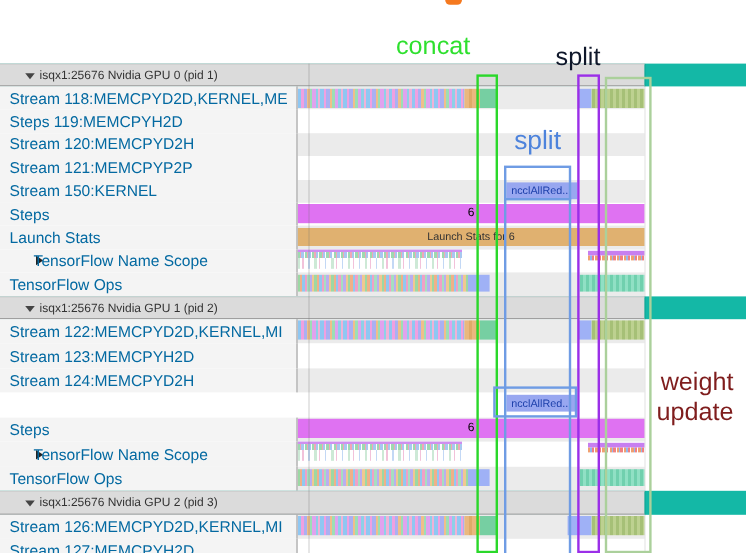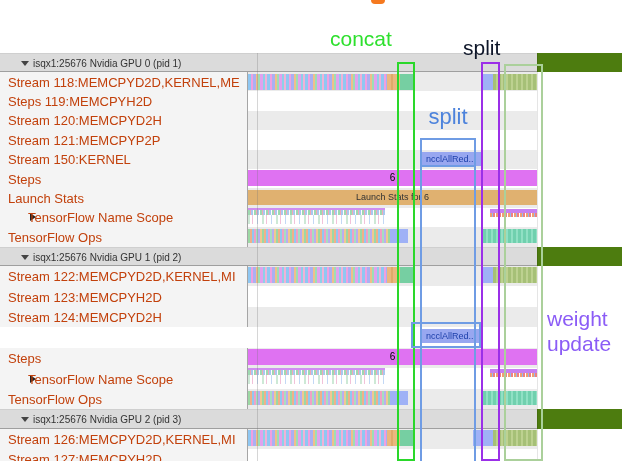--- a/index.html
+++ b/index.html
@@ -3,35 +3,35 @@
 <meta charset="utf-8">
 <style>
   * { box-sizing: border-box; margin: 0; padding: 0; }
   body { background:#fff; }
   #app { position:relative; width:622px; height:461px; background:#fff; overflow:hidden;
          font-family:"Liberation Sans", sans-serif; }
 
   .tracks { position:absolute; top:53px; left:0; width:622px; }
 
   
-  .ghdr { position:relative; height:19px; background:#4d7c0f; }
+  .ghdr { position:relative; height:19px; background:#14b8a6; }
   .g1 .ghdr { height:19.4px; } .g2 .ghdr { height:19.5px; }
   .ghdr-band { position:absolute; left:0; top:0; width:537px; height:100%;
                background:#dbdbdb; border-top:1px solid #cfcfcf; border-bottom:1px solid #9f9f9f; }
   .ghdr-tri { position:absolute; left:21px; top:7px; width:0; height:0;
               border-left:4px solid transparent; border-right:4px solid transparent; border-top:5px solid #444; }
   .ghdr-label { position:absolute; left:33px; top:0; line-height:19px; font-size:10px; color:#333; white-space:nowrap; }
 
   
   .row { position:relative; }
   .g0 .row { height:19.4px; } .g1 .row { height:20.5px; } .g2 .row { height:20px; }
   .lbl { position:absolute; left:0; top:0; width:248px; height:100%; background:#f4f4f4;
          border-right:1px solid #a5a5a5; overflow:hidden; }
   .lbl .txt { position:absolute; left:8px; top:50%; transform:translateY(-50%);
-              font-size:13px; color:#c2410c; white-space:nowrap; }
+              font-size:13px; color:#0369a1; white-space:nowrap; }
   .lbl.indent .txt { left:28px; }
   .ns-tri { position:absolute; left:30px; top:50%; transform:translateY(-50%); width:0; height:0;
             border-top:4px solid transparent; border-bottom:4px solid transparent; border-left:6px solid #222; }
   .tl { position:absolute; left:248px; top:0; width:289px; height:100%; }
   .tl.alt { background:#ebebeb; }
 
   
   .bar { position:absolute; }
   .seg-multi { top:1.5px; left:248px; width:139px; height:16px;
     background:repeating-linear-gradient(90deg,#8fc7f2 0 3px,#f0a0e0 3px 5px,#aab0f2 5px 8px,
@@ -73,25 +73,25 @@
   .ov { position:absolute; z-index:5; }
   .gridline { left:257px; top:53px; width:1px; height:408px; background:rgba(120,120,120,.3); z-index:3; }
   .edge-line { left:537px; top:53px; width:1px; height:408px; background:rgba(0,0,0,.10); z-index:3; }
   .rect-concat { left:397px; top:62px; width:18px; height:399px; border:2px solid #2ad82a; }
   .rect-split  { left:481px; top:62px; width:19px; height:399px; border:2px solid #9b2fe8; }
   .rect-weight { left:504px; top:64px; width:39px; height:397px; border:2px solid #abd09b; }
   .rect-nccl-tall { left:420px; top:138px; width:56px; height:330px; border:2px solid #6f9ce4; }
   .line-nccl-a { left:420px; top:165px; width:56px; height:2px; background:#6f9ce4; }
   .rect-nccl-b { left:411px; top:322px; width:70px; height:26px; border:2px solid #6f9ce4; }
 
-  .ann { position:absolute; z-index:6; white-space:nowrap; }
+  .ann { position:absolute; z-index:6; white-space:nowrap;text-align:right; }
   .ann-concat { left:330px; top:27px; font-size:21px; color:#2ee02e; }
   .ann-split  { left:463px; top:36px; font-size:21px; color:#0f172a; }
   .ann-nccl   { left:420px; top:104px; width:56px; text-align:center; font-size:22px; color:#4d83dc; }
-  .ann-weight { left:547px; top:306px; font-size:21px; line-height:25px; color:#8b5cf6; }
+  .ann-weight { left:547px; top:306px; font-size:21px; line-height:25px; color:#7f1d1d; }
   .orange-arc { position:absolute; left:371px; top:0; width:14px; height:4px;
                 background:#f5791f; border-radius:0 0 8px 8px; z-index:6; }
 </style>
 </head>
 <body>
 
 <div id="app">
 
   <div class="tracks">
 

